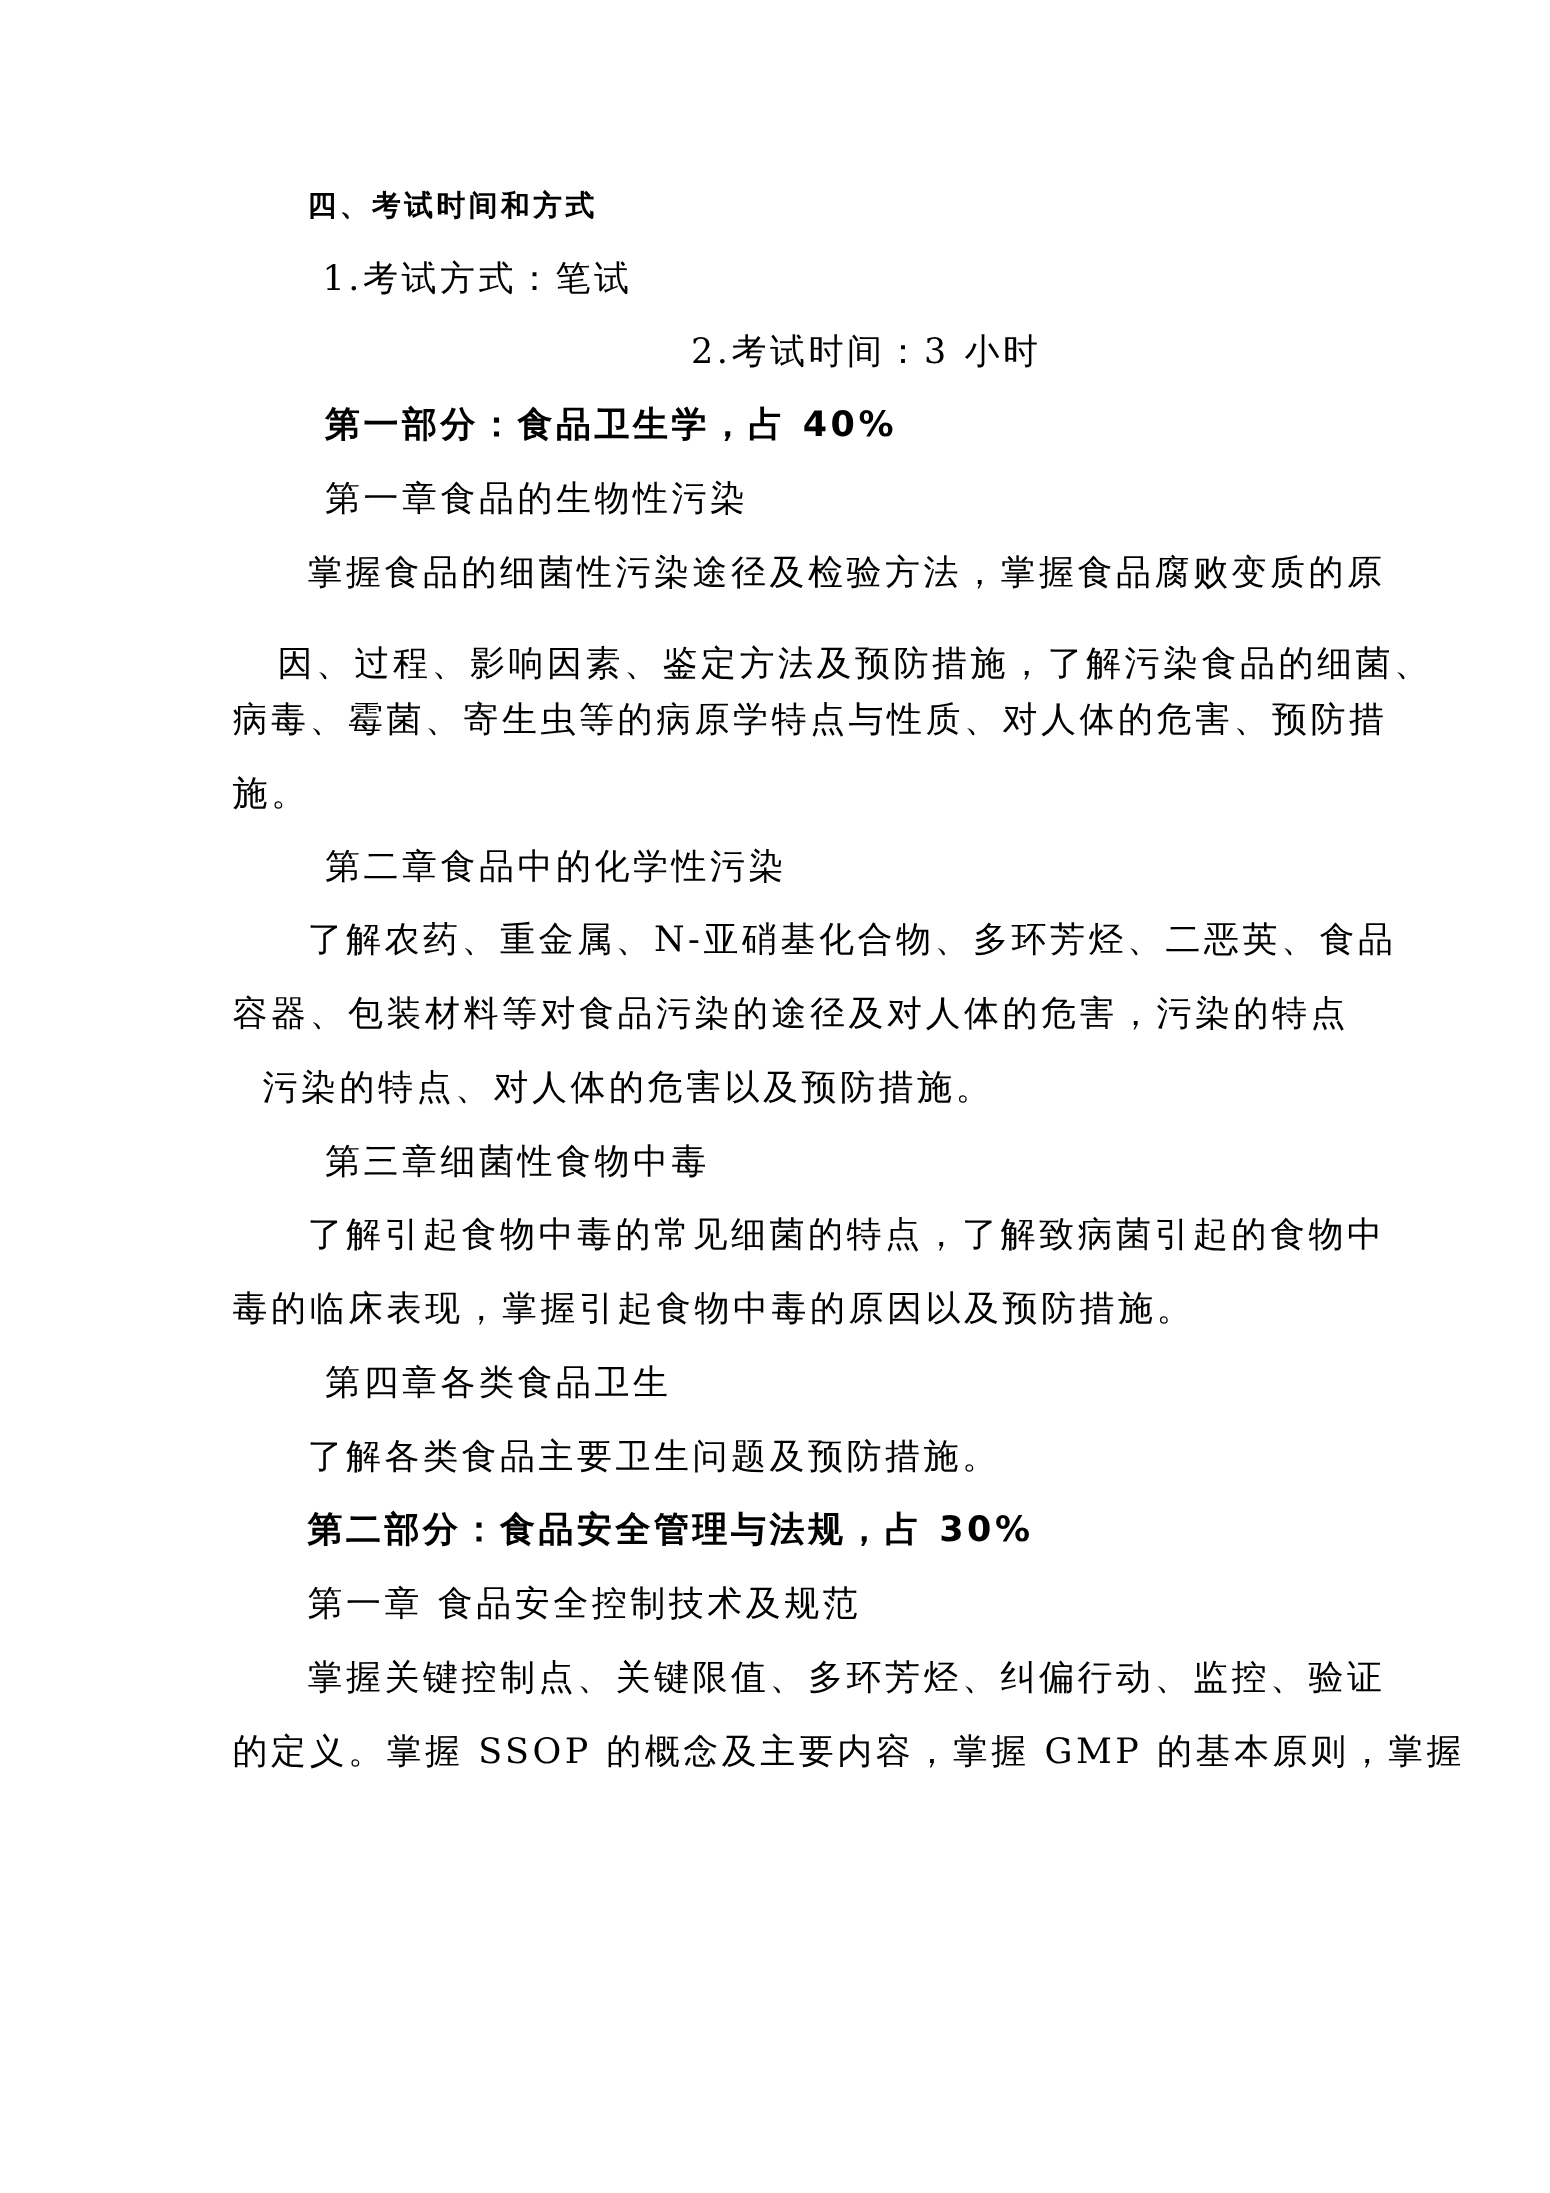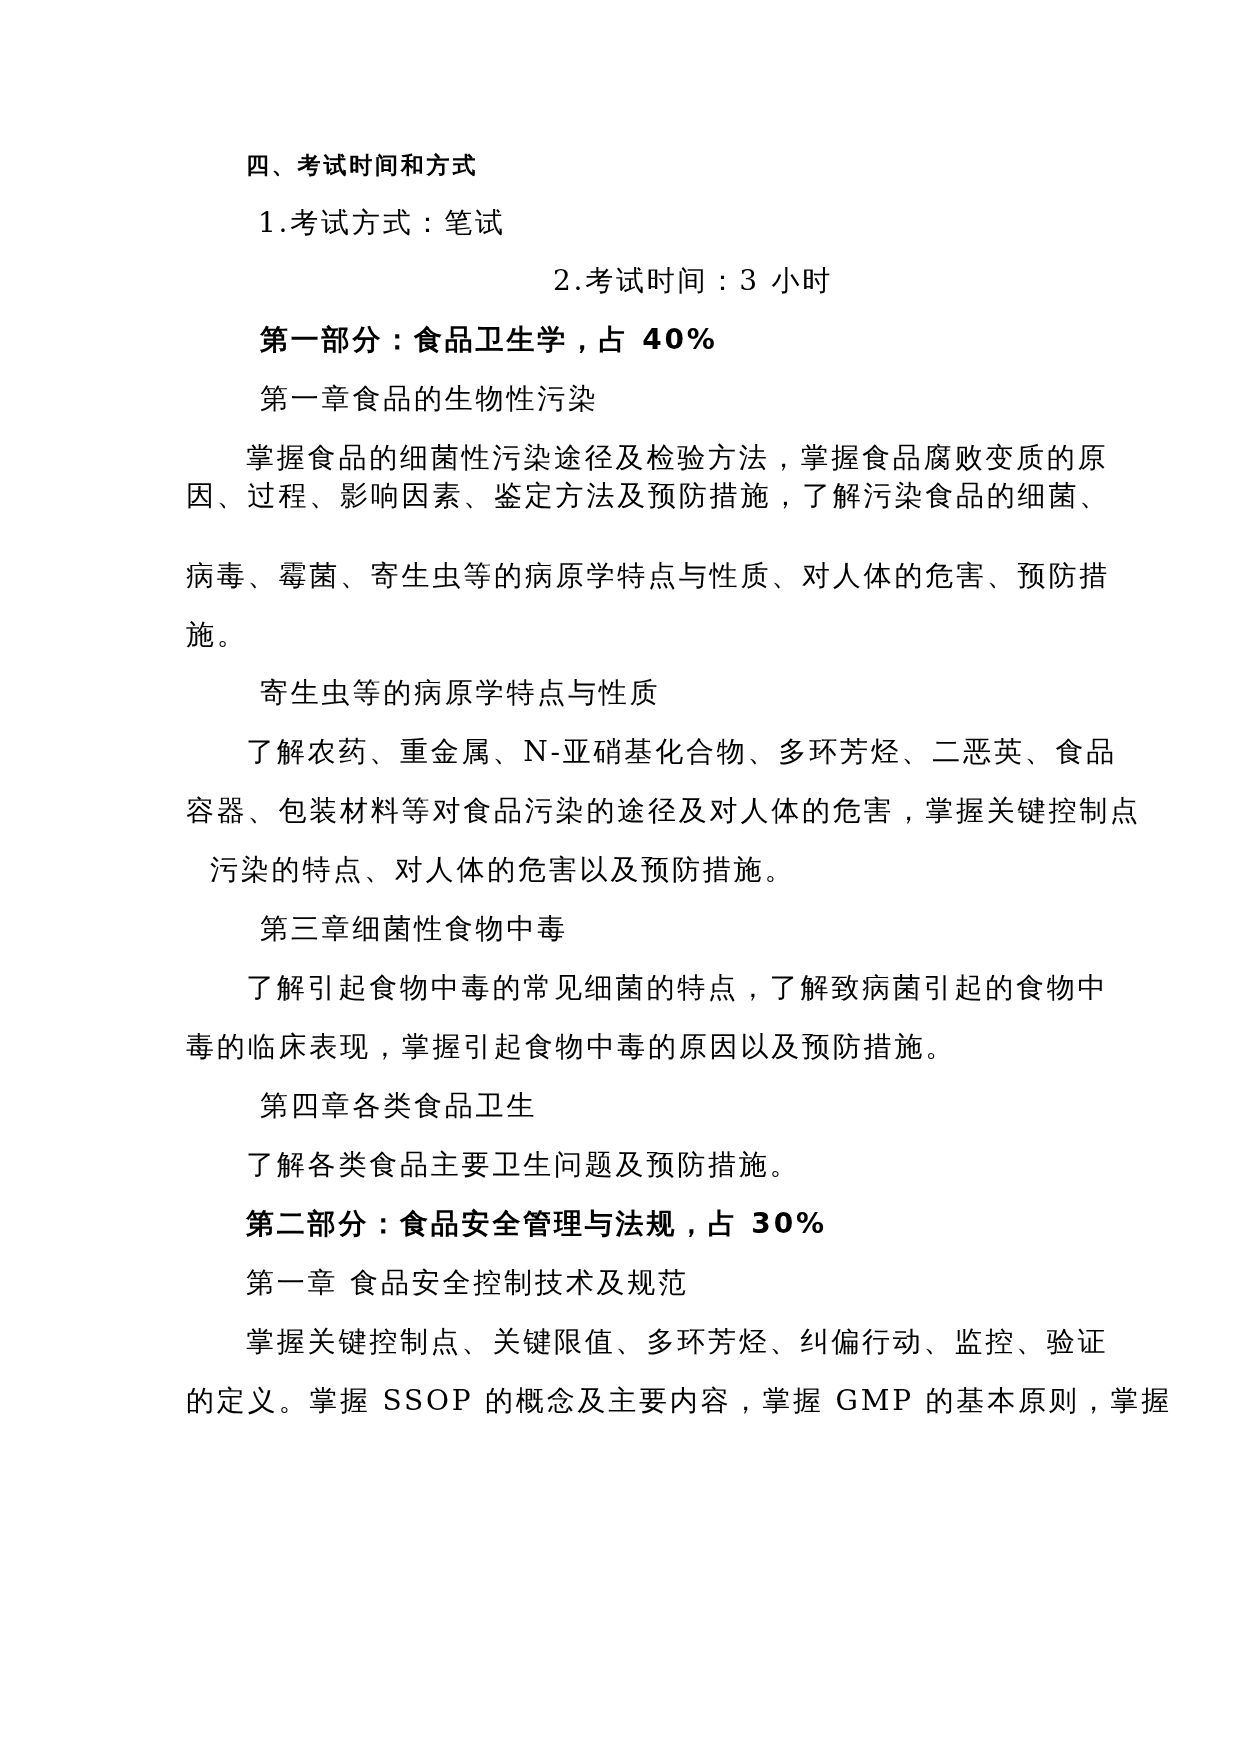--- a/index.html
+++ b/index.html
@@ -22,27 +22,27 @@
 <div class="page">
 
   <div class="line bold h-main" style="top:147px;">四、考试时间和方式</div>
   <div class="line sub" style="top:205px;">1.考试方式：笔试</div>
   <div class="line sub" style="top:263px;text-align:center;">2.考试时间：3 小时</div>
 
   <div class="line bold part" style="top:322px;">第一部分：食品卫生学，占 40%</div>
 
   <div class="line chapter" style="top:381px;">第一章食品的生物性污染</div>
   <div class="line para-first" style="top:440px;">掌握食品的细菌性污染途径及检验方法，掌握食品腐败变质的原</div>
-  <div class="line" style="top:478px;">因、过程、影响因素、鉴定方法及预防措施，了解污染食品的细菌、</div>
+  <div class="line" style="top:513px;margin-left:36px;">因、过程、影响因素、鉴定方法及预防措施，了解污染食品的细菌、</div>
   <div class="line" style="top:558px;">病毒、霉菌、寄生虫等的病原学特点与性质、对人体的危害、预防措</div>
   <div class="line" style="top:617px;">施。</div>
 
-  <div class="line chapter" style="top:675px;">寄生虫等的病原学特点与性质</div>
+  <div class="line chapter" style="top:675px;">第二章食品中的化学性污染</div>
   <div class="line para-first" style="top:734px;">了解农药、重金属、N-亚硝基化合物、多环芳烃、二恶英、食品</div>
-  <div class="line" style="top:793px;">容器、包装材料等对食品污染的途径及对人体的危害，掌握关键控制点</div>
+  <div class="line" style="top:793px;">容器、包装材料等对食品污染的途径及对人体的危害，污染的特点</div>
   <div class="line" style="top:852px;margin-left:24px;">污染的特点、对人体的危害以及预防措施。</div>
 
   <div class="line chapter" style="top:911px;">第三章细菌性食物中毒</div>
   <div class="line para-first" style="top:970px;">了解引起食物中毒的常见细菌的特点，了解致病菌引起的食物中</div>
   <div class="line" style="top:1029px;">毒的临床表现，掌握引起食物中毒的原因以及预防措施。</div>
 
   <div class="line chapter" style="top:1088px;">第四章各类食品卫生</div>
   <div class="line para-first" style="top:1147px;">了解各类食品主要卫生问题及预防措施。</div>
 
   <div class="line bold part2" style="top:1206px;">第二部分：食品安全管理与法规，占 30%</div>

